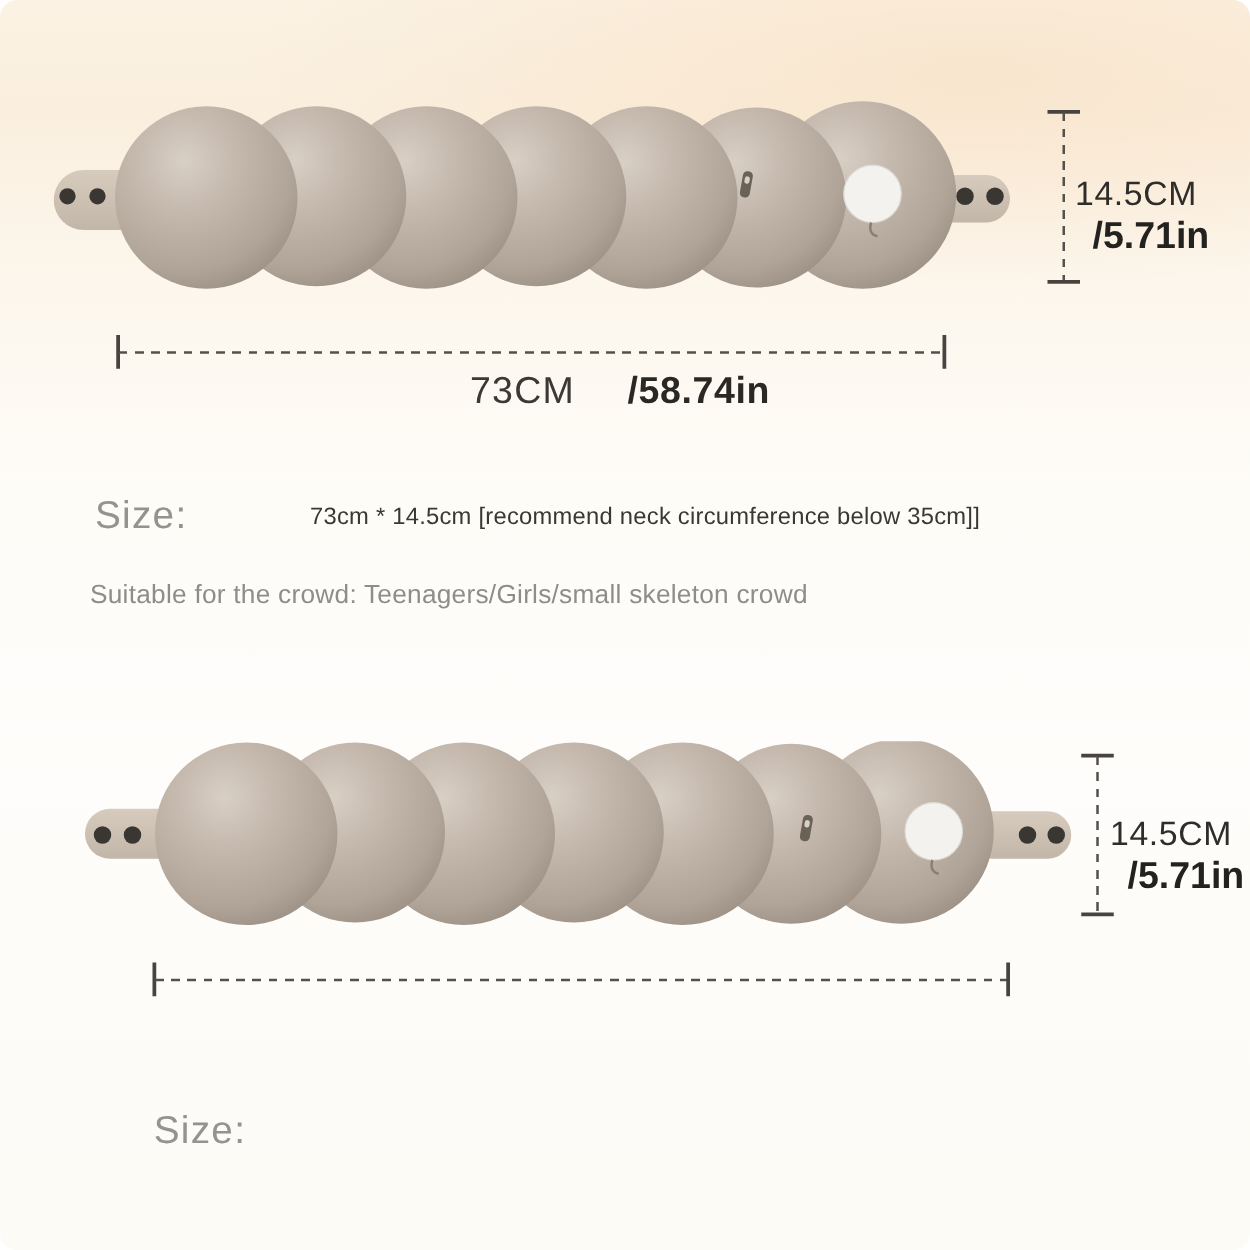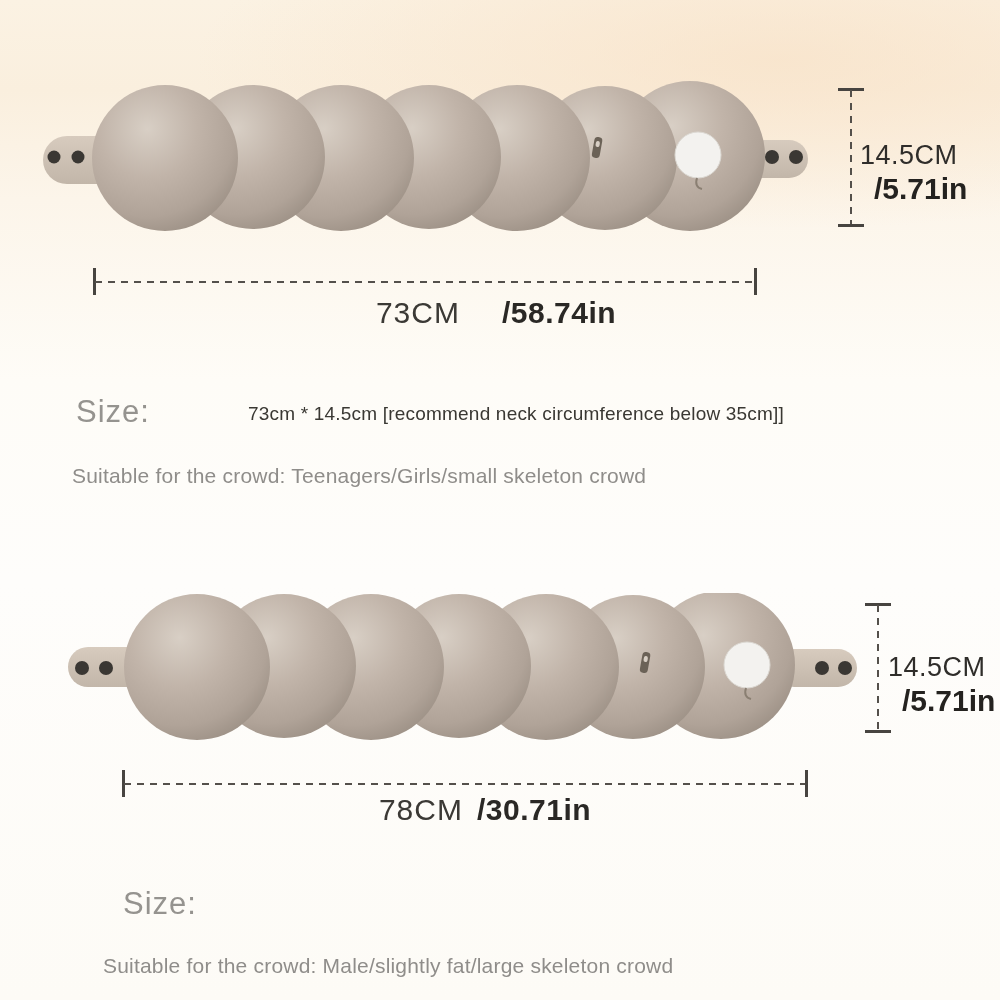--- a/index.html
+++ b/index.html
@@ -3,20 +3,21 @@
 <meta charset="utf-8">
 <style>
   *{margin:0;padding:0;box-sizing:border-box}
   html,body{width:1000px;height:1000px}
   body{font-family:"Liberation Sans",sans-serif;-webkit-font-smoothing:antialiased}
   .canvas{
     position:relative;width:1000px;height:1000px;overflow:hidden;
     background:
       radial-gradient(900px 260px at 78% 60px, rgba(248,226,200,.75), rgba(248,226,200,0) 65%),
       linear-gradient(180deg,#fbf2e3 0%,#faefde 9%,#fcf5ea 20%,#fefcf7 38%,#fefdfb 58%,#fdfbf6 100%);
+    border-radius: 14px;
   }
   .abs{position:absolute}
 
   
   .dim-v{position:absolute;width:26px}
   .dim-v .line{position:absolute;left:50%;top:2px;bottom:2px;width:2px;margin-left:-1px;
     background:repeating-linear-gradient(180deg,#54504b 0 7px,transparent 7px 13px)}
   .dim-v .cap{position:absolute;left:0;right:0;height:3px;background:#474440}
   .dim-v .cap.top{top:0}.dim-v .cap.bot{bottom:0}
 
@@ -166,21 +167,16 @@
   <div class="vlabel" style="left:888px;top:653px">
     <div class="cm">14.5CM</div>
     <div class="in">/5.71in</div>
   </div>
 
   <div class="dim-h" style="left:122px;top:770px;width:686px">
     <i class="cap left"></i>
     <i class="line"></i>
     <i class="cap right"></i>
   </div>
-  <div class="hlabel" style="left:305px;top:793px;width:360px;gap:14px">
-    <span class="cm">78CM</span>
-    <span class="in">/30.71in</span>
-  </div>
 
   <div class="size-label" style="left:123px;top:886px">Size:</div>
-  <div class="crowd" style="left:103px;top:954px">Suitable for the crowd: Male/slightly fat/large skeleton crowd</div>
 
 </div>
 
 </body></html>

